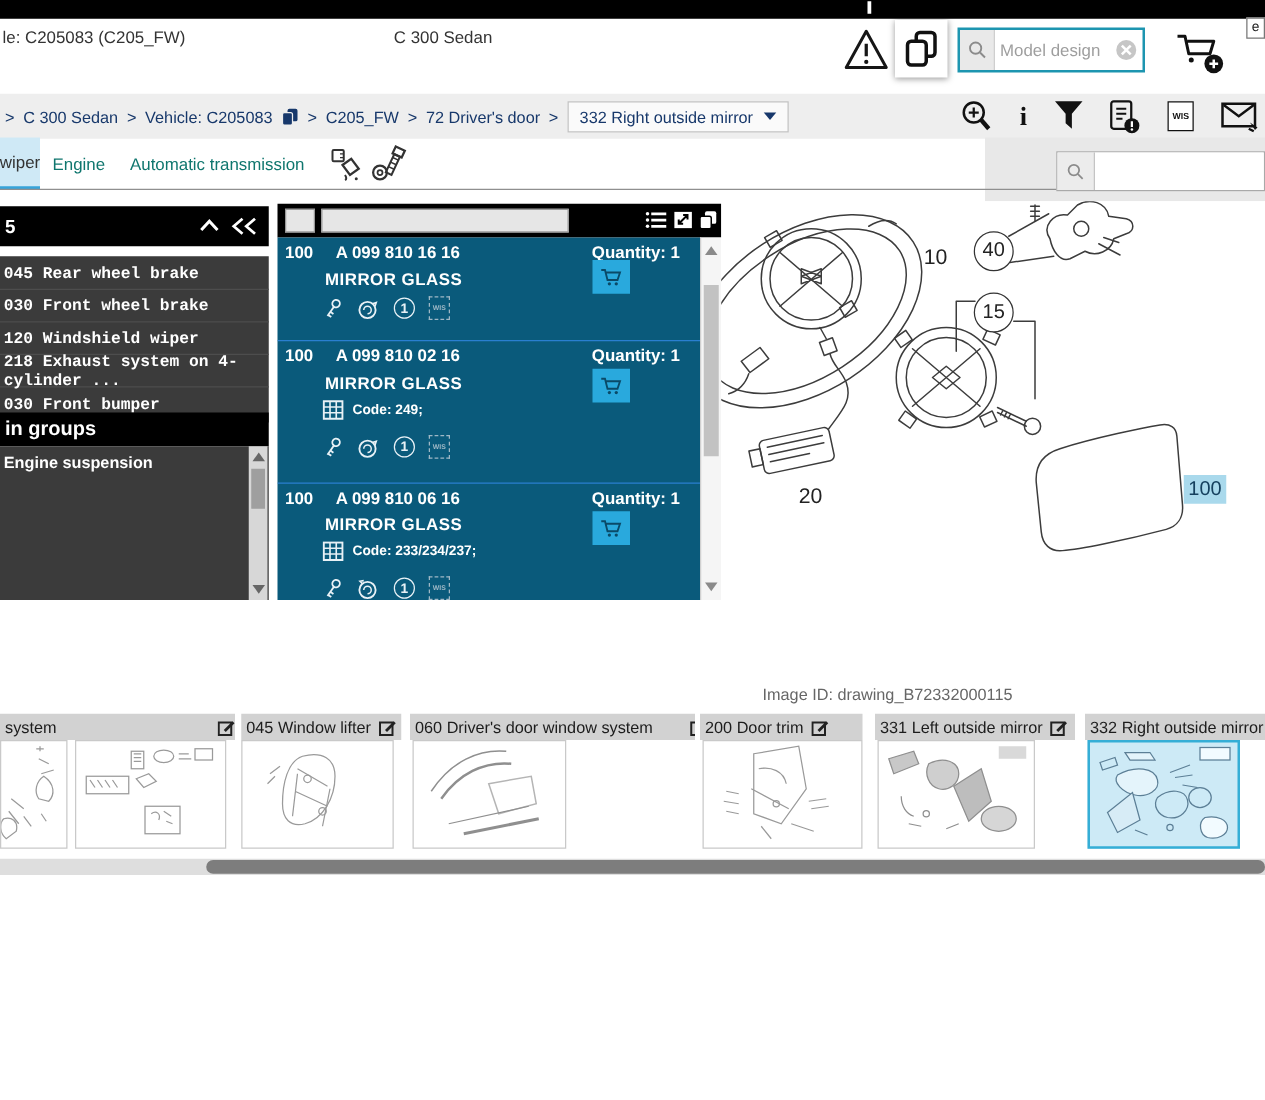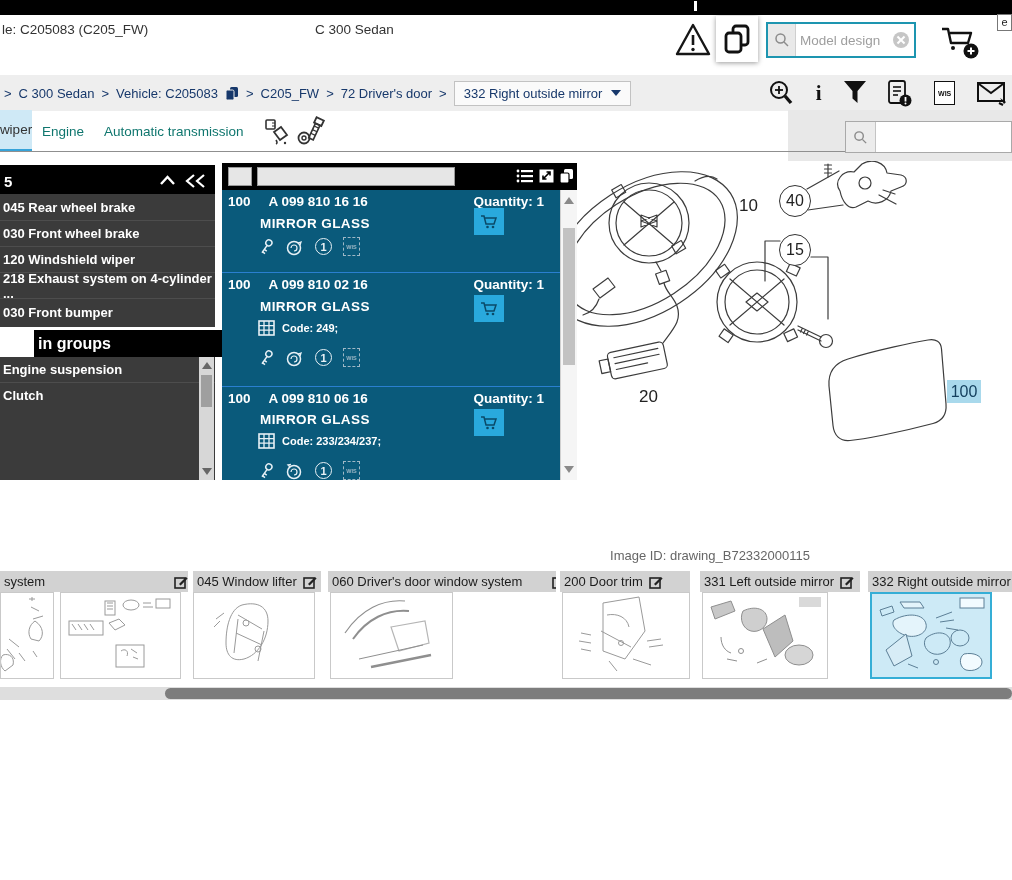--- a/index.html
+++ b/index.html
@@ -243,33 +243,32 @@
           <polyline points="3,11 9.5,4 16,11" fill="none" stroke="#fff" stroke-width="2.4"></polyline>
         </svg>
     </span>
     <span style="position:absolute;left:184px;top:8px;">
       <svg width="24" height="16" viewBox="0 0 24 16">
           <polyline points="10,2 3,8 10,14" fill="none" stroke="#fff" stroke-width="2.2"></polyline>
           <polyline points="20,2 13,8 20,14" fill="none" stroke="#fff" stroke-width="2.2"></polyline>
         </svg>
     </span>
   </div>
-  <div class="abs sb-list" style="left:0;top:194px;width:215px;height:133px;">
+  <div class="abs sb-list" style="left:0;top:205px;width:215px;height:133px;font-family:Liberation Mono, monospace;">
     <div class="sb-item" style="height:26px;">045 Rear wheel brake</div>
     <div class="sb-item" style="height:26px;">030 Front wheel brake</div>
     <div class="sb-item" style="height:26px;">120 Windshield wiper</div>
     <div class="sb-item" style="height:26px;">218 Exhaust system on 4-cylinder ...</div>
     <div class="sb-item" style="height:27px;">030 Front bumper</div>
   </div>
-  <div class="abs sb-head" style="left:0;top:330px;width:215px;height:27px;font-size:16px;margin-left:34px;">
+  <div class="abs sb-head" style="left:0;top:330px;width:215px;height:27px;font-size:16px;">
     <span style="padding-left:4px;">in groups</span>
   </div>
   <div class="abs sb-list" style="left:0;top:357px;width:215px;height:123px;">
     <div class="sb-item" style="height:25px;">Engine suspension</div>
-    <div class="sb-item" style="height:25px;">Clutch</div>
     <div class="vtrack" style="position:absolute;right:1px;top:0;width:15px;height:123px;">
       <div class="arr-up" style="position:absolute;left:2.5px;top:5px;"></div>
       <div style="position:absolute;left:2px;top:18px;width:11px;height:32px;background:#9f9f9f;"></div>
       <div class="arr-dn" style="position:absolute;left:2.5px;bottom:5px;"></div>
     </div>
   </div>
 
   <div class="abs pp-head">
     <input class="pp-box" style="width: 24px; margin-left: 6px;" value="">
     <input class="pp-box" style="width: 198px; margin-left: 5px;" value="">

